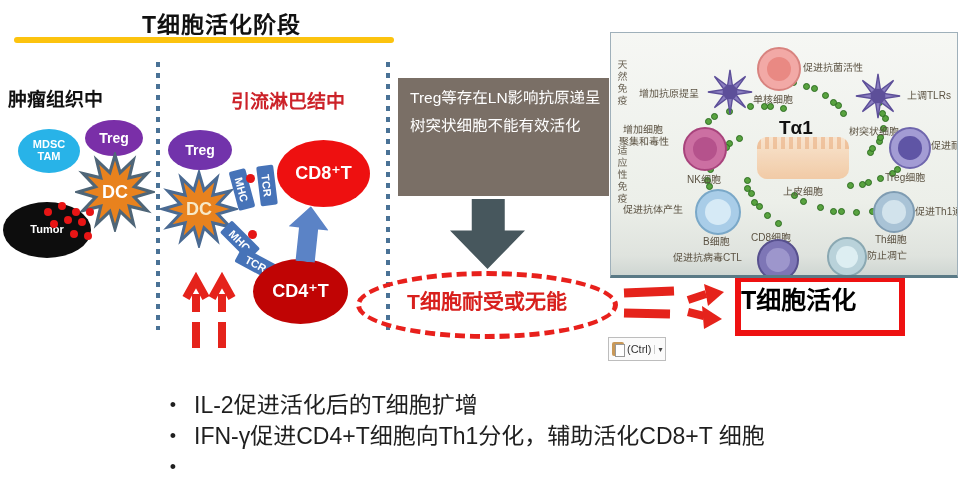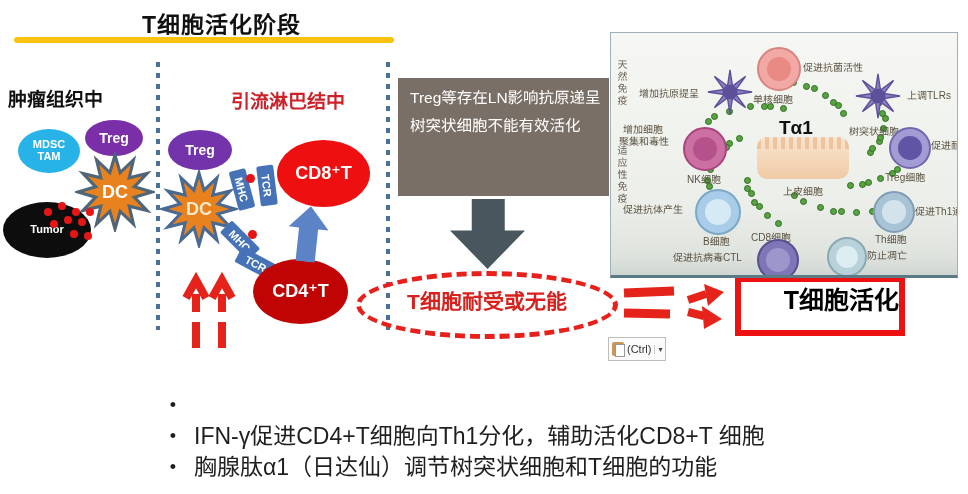--- a/index.html
+++ b/index.html
@@ -28,21 +28,21 @@
   .up-arrow-blue{left:288px;top:206px;width:40px;height:56px;background:#5b83c6;transform:rotate(6deg);
     clip-path:polygon(50% 0,100% 40%,74% 40%,74% 100%,26% 100%,26% 40%,0 40%);}
   
   .suppress-box{left:398px;top:78px;width:211px;height:118px;background:#7a6f66;color:#fff;
     font-size:15.5px;line-height:28px;padding:6px 12px;box-sizing:border-box;white-space:nowrap;}
   
   .tol-ellipse{left:356px;top:271px;width:262px;height:68px;border:5px dashed #E8201C;border-radius:50%;
     display:flex;align-items:flex-start;justify-content:center;box-sizing:border-box;}
   .tol-text{margin-top:9px;color:#d8201d;font-size:21px;font-weight:bold;}
   .act-box{left:735px;top:276px;width:158px;height:48px;border:6px solid #ee1111;background:#fff;
-    box-sizing:content-box;display:flex;align-items:flex-start;justify-content:flex-end;}
+    box-sizing:content-box;display:flex;align-items:flex-start;justify-content:flex-start;}
   .act-text{font-size:25px;font-weight:bold;color:#000;margin-top:-2px;}
   
   .paste-btn{left:608px;top:337px;height:22px;background:#fbfbfb;border:1px solid #bdbdbd;
     display:flex;align-items:center;padding:0 3px;gap:3px;font-size:11px;color:#333;}
   .clip-icon{width:12px;height:14px;background:#c89858;border-radius:2px;position:relative;}
   .clip-icon::after{content:"";position:absolute;left:3px;top:2px;width:8px;height:11px;background:#fff;border:1px solid #999;}
   .paste-caret{border-left:1px solid #ccc;padding-left:3px;font-size:8px;color:#444;}
   
   .ta1{left:610px;top:32px;width:348px;height:246px;
     background:linear-gradient(#f6f7f4 0%,#ecefe9 70%,#dfe3de 92%,#cfd6d2 100%);
@@ -288,22 +288,22 @@
 
   <div class="node" style="left:216px;top:204px;width:36px;height:36px;background:#b9d2da;border:2px solid #8aa8b2;">
     <div class="inner" style="background:#ddeef2;"></div>
   </div>
   <div class="lbl" style="left:256px;top:214px;">防止凋亡</div>
 </div>
 
 <div class="abs bullets">
   <div class="bullet-row">
     <span class="bullet-dot">•</span>
+    <span>IL-2促进活化后的T细胞扩增</span>
   </div>
   <div class="bullet-row">
     <span class="bullet-dot">•</span>
     <span>IFN-γ促进CD4+T细胞向Th1分化，辅助活化CD8+T 细胞</span>
   </div>
   <div class="bullet-row">
     <span class="bullet-dot">•</span>
-    <span>胸腺肽α1（日达仙）调节树突状细胞和T细胞的功能</span>
   </div>
 </div>
 
 </body></html>

